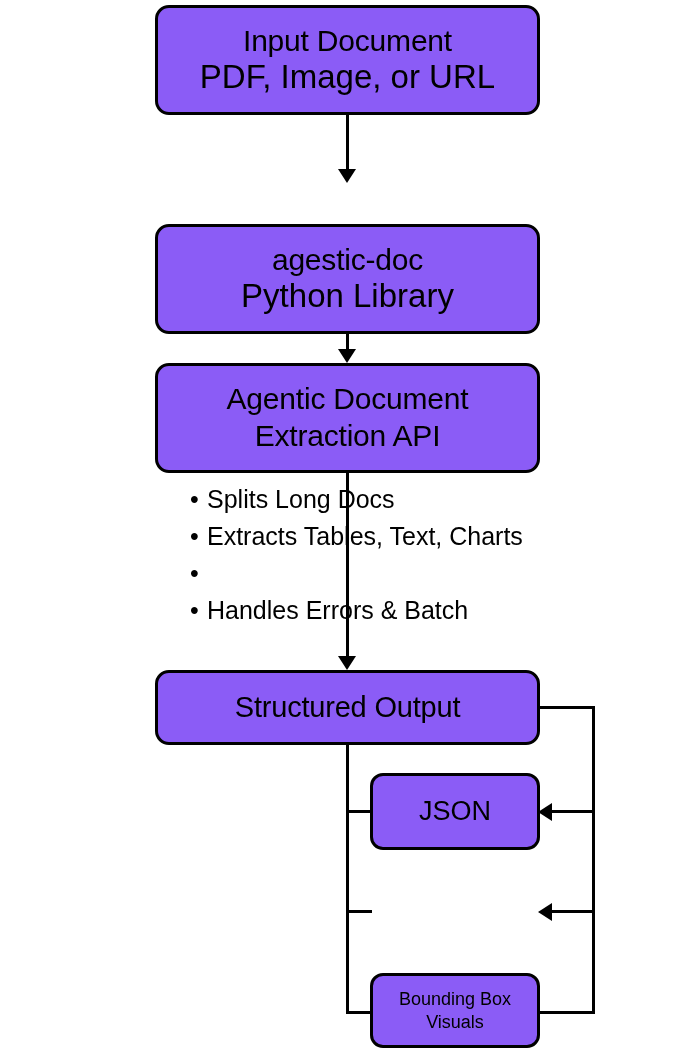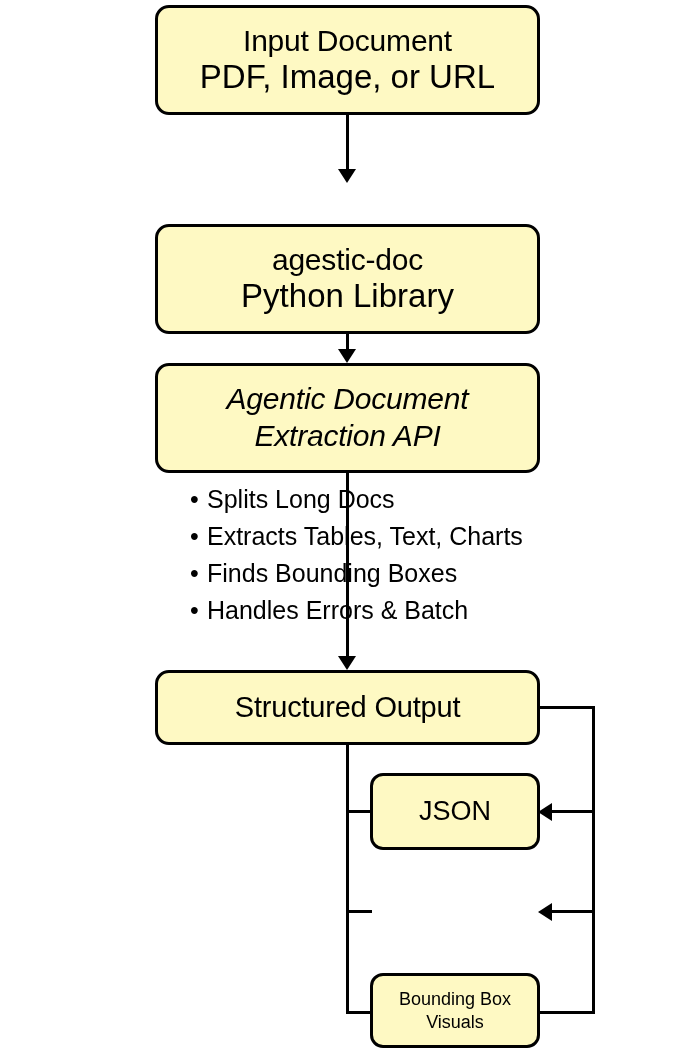--- a/index.html
+++ b/index.html
@@ -19,21 +19,21 @@
     background: #ffffff;
     overflow: hidden;
   }
 
   
   .node {
     position: absolute;
     box-sizing: border-box;
     border: 3px solid #000000;
     border-radius: 14px;
-    background: #fef9c3;
+    background: #8b5cf6;
     display: flex;
     flex-direction: column;
     align-items: center;
     justify-content: center;
     text-align: center;
     line-height: 1.12;
     z-index: 3;
   }
   .node .title {
     display: block;
@@ -53,21 +53,21 @@
     letter-spacing: -0.2px;
   }
   .node-main .sub {
     font-size: 33px;
     margin-top: 2px;
   }
 
   #node-input      { top: 5px;   height: 110px; }
   #node-library    { top: 183px; height: 110px; margin-top: 41px; }
   #node-api        { top: 363px; height: 110px; }
-  #node-api .title { line-height: 1.22; font-style: italic; }
+  #node-api .title { line-height: 1.22; }
   #node-output     { top: 670px; height: 75px; }
   #node-output .title { font-size: 29px; }
 
   
   .node-sub {
     left: 370px;
     width: 170px;
     border-radius: 13px;
   }
   .node-sub .title { font-size: 27px; }
@@ -173,21 +173,20 @@
     <div class="feature-item">
       <span class="feature-bullet">•</span>
       <span class="feature-text">Splits Long Docs</span>
     </div>
     <div class="feature-item">
       <span class="feature-bullet">•</span>
       <span class="feature-text">Extracts Tables, Text, Charts</span>
     </div>
     <div class="feature-item">
       <span class="feature-bullet">•</span>
-      <span class="feature-text">Finds Bounding Boxes</span>
     </div>
     <div class="feature-item">
       <span class="feature-bullet">•</span>
       <span class="feature-text">Handles Errors &amp; Batch</span>
     </div>
   </div>
 
   <div class="line-v" style="left:346px; top:115px; height:54px;"></div>
   <div class="arrow-down" style="left:338px; top:169px;"></div>
 

